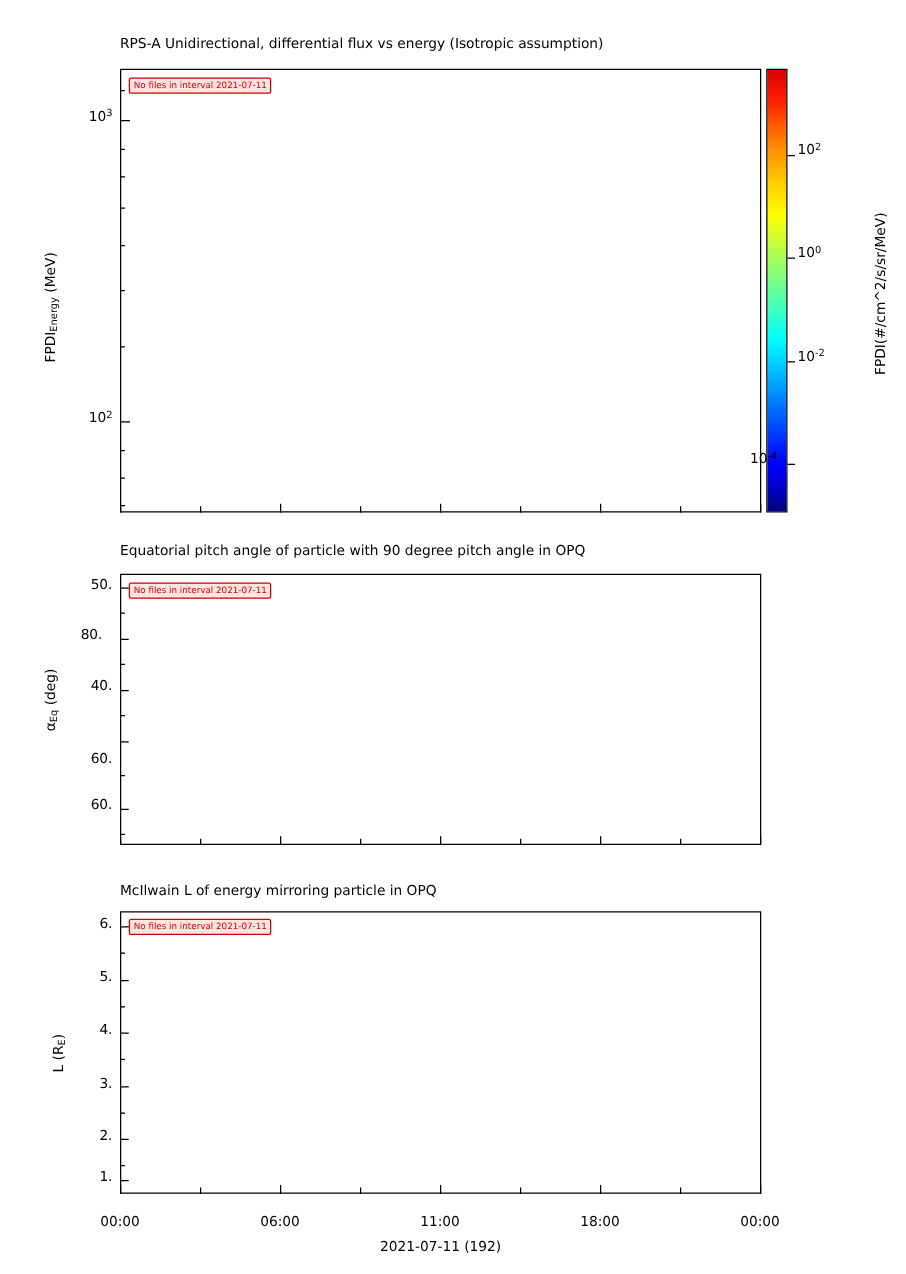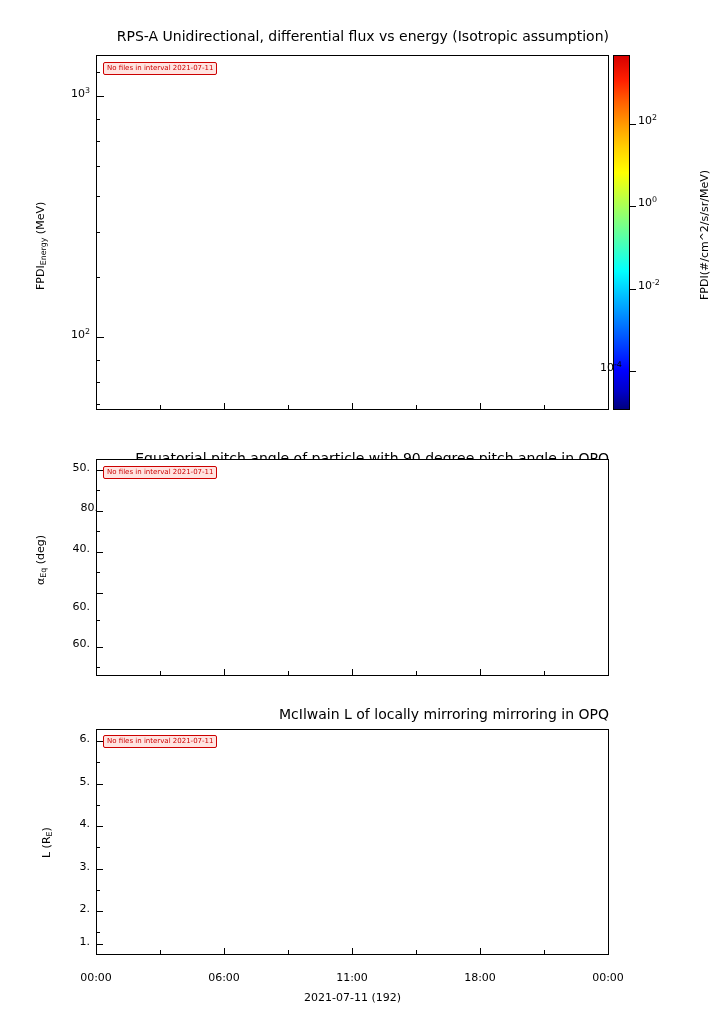--- a/index.html
+++ b/index.html
@@ -13,22 +13,22 @@
     font-family: "DejaVu Sans", sans-serif;
     color: #000000;
     position: relative;
     overflow: hidden;
   }
   .panel {
     position: absolute;
   }
   .panel-title {
     position: absolute;
-    text-align: right;
-    font-size: 14px;
+    text-align: left;
+    font-size: 11px;
     color: #000;
     white-space: nowrap;
   }
   .plot-frame {
     position: absolute;
     border: 1px solid #000;
     background: #ffffff;
     box-sizing: border-box;
   }
   .nofiles {
@@ -167,32 +167,32 @@
   </div>
 
   <div class="tick tick-h" style="left:630px; top:124px; width:6px;"></div>
   <div class="tick tick-h" style="left:630px; top:206px; width:6px;"></div>
   <div class="tick tick-h" style="left:630px; top:289px; width:6px;"></div>
   <div class="tick tick-h" style="left:630px; top:371px; width:6px;"></div>
 </div>
 
 <div class="panel">
 
-  <div class="panel-title" style="left:96px; top:450px; width:513px;">Equatorial pitch angle of particle with 90 degree pitch angle in OPQ</div>
+  <div class="panel-title" style="left:96px; top:434px; width:513px;">Equatorial pitch angle of particle with 90 degree pitch angle in OPQ</div>
 
   <div class="plot-frame" style="left:96px; top:459px; width:513px; height:217px;"></div>
 
   <div class="nofiles" style="left:103px; top:466px;">No files in interval 2021-07-11</div>
 
   <div class="ylabel" style="left:34px; top:585px;">
     <span>α</span><sub>Eq</sub><span> (deg)</span>
   </div>
 
   <div class="ytick" style="left:40px; top:461px; width:50px;">50.</div>
-  <div class="ytick" style="left:48px; top:501px; width:50px;">80.</div>
+  <div class="ytick" style="left:32px; top:501px; width:50px;">80.</div>
   <div class="ytick" style="left:40px; top:542px; width:50px;">40.</div>
   <div class="ytick" style="left:40px; top:583px; width:50px;margin-top:17px;">60.</div>
   <div class="ytick" style="left:40px; top:637px; width:50px;">60.</div>
 
   <div class="tick tick-h" style="left:96px; top:470px; width:7px;"></div>
   <div class="tick tick-h" style="left:96px; top:511px; width:7px;"></div>
   <div class="tick tick-h" style="left:96px; top:552px; width:7px;"></div>
   <div class="tick tick-h" style="left:96px; top:593px; width:7px;"></div>
   <div class="tick tick-h" style="left:96px; top:647px; width:7px;"></div>
   <div class="tick tick-h" style="left:96px; top:490px; width:4px;"></div>
@@ -207,21 +207,21 @@
   <div class="tick tick-v" style="left:288px; top:671px; height:5px;"></div>
   <div class="tick tick-v" style="left:352px; top:669px; height:7px;"></div>
   <div class="tick tick-v" style="left:416px; top:671px; height:5px;"></div>
   <div class="tick tick-v" style="left:480px; top:669px; height:7px;"></div>
   <div class="tick tick-v" style="left:544px; top:671px; height:5px;"></div>
   <div class="tick tick-v" style="left:608px; top:669px; height:7px;"></div>
 </div>
 
 <div class="panel">
 
-  <div class="panel-title" style="left:96px; top:706px; width:513px;">McIlwain L of locally mirroring mirroring in OPQ</div>
+  <div class="panel-title" style="left:96px; top:706px; width:513px;">McIlwain L of energy mirroring particle in OPQ</div>
 
   <div class="plot-frame" style="left:96px; top:729px; width:513px; height:226px;"></div>
 
   <div class="nofiles" style="left:103px; top:735px;">No files in interval 2021-07-11</div>
 
   <div class="ylabel" style="left:40px; top:858px;">
     <span>L (R</span><sub>E</sub><span>)</span>
   </div>
 
   <div class="ytick" style="left:52px; top:732px; width:38px;">6.</div>

